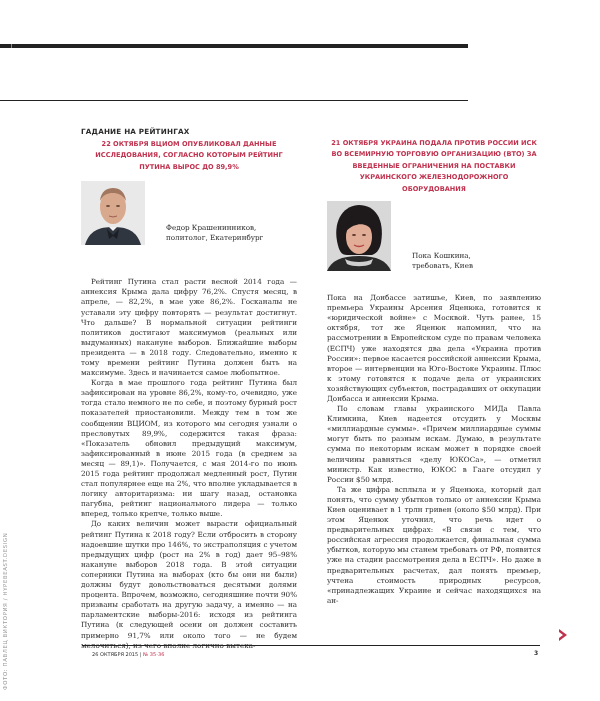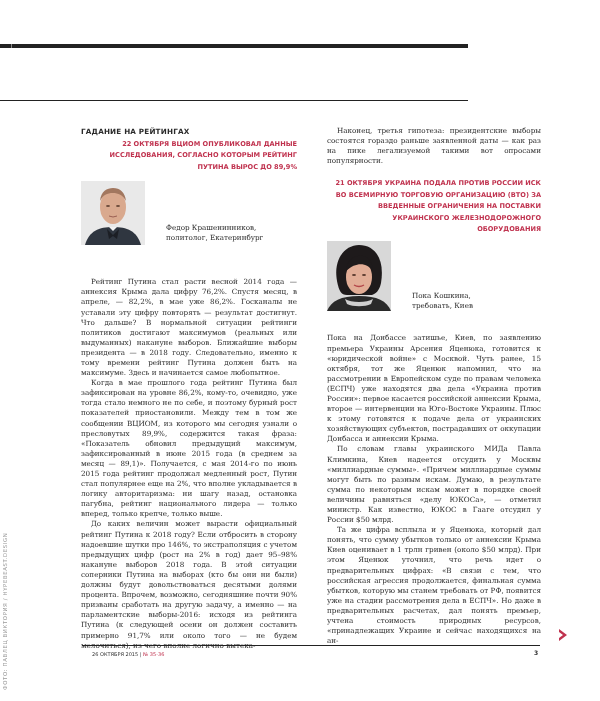--- a/index.html
+++ b/index.html
@@ -5,21 +5,21 @@
   html, body { margin:0; padding:0; }
   body { width:600px; height:701px; background:#ffffff; position:relative; overflow:hidden; font-family:"DejaVu Serif", serif; color:#2a2a2a; }
   .rule-top { position:absolute; left:0; top:44px; width:468px; height:4px; background:#222; }
   .rule-top-notch { position:absolute; left:11px; top:44px; width:1px; height:4px; background:#888; }
   .rule-mid { position:absolute; left:0; top:100px; width:468px; height:1px; background:#222; }
   .rule-bottom { position:absolute; left:82px; top:645px; width:458px; height:1px; background:#222; }
   .col { position:absolute; font-size:7.2px; line-height:10.1px; text-align:justify; }
   .col-left { left:81px; top:127px; width:216px; }
   .col-right { left:327px; top:126px; width:214px; }
   .kicker { font-family:"DejaVu Sans", sans-serif; font-size:7.2px; font-weight:bold; letter-spacing:0.2px; color:#2b2b2b; text-transform:uppercase; line-height:10px; margin-bottom:2px; }
-  .lead { font-family:"DejaVu Sans", sans-serif; font-size:6.6px; font-weight:bold; color:#c0334f; text-transform:uppercase; line-height:11.4px; text-align:right; }
+  .lead { font-family:"DejaVu Sans", sans-serif; font-size:6.6px; font-weight:bold; color:#c0334f; text-transform:uppercase; line-height:11.4px; text-align:center; }
   .author-block { position:relative; height:96px; margin-top:8px; }
   .photo { position:absolute; left:0; top:0; width:64px; height:64px; background:#e6e6e6; overflow:hidden; }
   .photo-r { width:64px; height:70px; }
   .author-text { position:absolute; left:85px; top:42px; font-size:7.2px; line-height:10px; text-align:left; }
   .author-role { }
   .col p { margin:0; text-indent:10px; }
   .col p.noindent { text-indent:0; }
   .side-credit { position:absolute; left:2px; top:560px; width:10px; height:130px; }
   .side-credit span { position:absolute; left:0; top:0; transform-origin:0 0; transform:translate(0,130px) rotate(-90deg); font-family:"DejaVu Sans", sans-serif; font-size:5.4px; letter-spacing:0.6px; color:#9a9a9a; white-space:nowrap; }
   .footer-left { position:absolute; left:92px; top:651px; font-family:"DejaVu Sans", sans-serif; font-size:5px; color:#333; }
@@ -59,21 +59,20 @@
       <div>Федор Крашенинников,</div>
       <div class="author-role">политолог, Екатеринбург</div>
     </div>
   </div>
   <p>Рейтинг Путина стал расти весной 2014 года — аннексия Крыма дала цифру 76,2%. Спустя месяц, в апреле, — 82,2%, в мае уже 86,2%. Госканалы не уставали эту цифру повторять — результат достигнут. Что дальше? В нормальной ситуации рейтинги политиков достигают максимумов (реальных или выдуманных) накануне выборов. Ближайшие выборы президента — в 2018 году. Следовательно, именно к тому времени рейтинг Путина должен быть на максимуме. Здесь и начинается самое любопытное.</p>
   <p>Когда в мае прошлого года рейтинг Путина был зафиксирован на уровне 86,2%, кому-то, очевидно, уже тогда стало немного не по себе, и поэтому бурный рост показателей приостановили. Между тем в том же сообщении ВЦИОМ, из которого мы сегодня узнали о пресловутых 89,9%, содержится такая фраза: «Показатель обновил предыдущий максимум, зафиксированный в июне 2015 года (в среднем за месяц — 89,1)». Получается, с мая 2014-го по июнь 2015 года рейтинг продолжал медленный рост, Путин стал популярнее еще на 2%, что вполне укладывается в логику авторитаризма: ни шагу назад, остановка пагубна, рейтинг национального лидера — только вперед, только крепче, только выше.</p>
   <p>До каких величин может вырасти официальный рейтинг Путина к 2018 году? Если отбросить в сторону надоевшие шутки про 146%, то экстраполяция с учетом предыдущих цифр (рост на 2% в год) дает 95–98% накануне выборов 2018 года. В этой ситуации соперники Путина на выборах (кто бы они ни были) должны будут довольствоваться десятыми долями процента. Впрочем, возможно, сегодняшние почти 90% призваны сработать на другую задачу, а именно — на парламентские выборы-2016: исходя из рейтинга Путина (к следующей осени он должен составить примерно 91,7% или около того — не будем мелочиться), из чего вполне логично вытека-</p>
 </div>
 
 <div class="col col-right">
-  <p>Наконец, третья гипотеза: президентские выборы состоятся гораздо раньше заявленной даты — как раз на пике легализуемой такими вот опросами популярности.</p>
   <div style="height:12px"></div>
   <div class="lead">21 октября Украина подала против России иск во Всемирную торговую организацию (ВТО) за введенные ограничения на поставки украинского железнодорожного оборудования</div>
   <div class="author-block" style="height:92px;margin-top:6px">
     <div class="photo photo-r">
       <svg width="64" height="70" viewBox="0 0 64 70">
         <rect width="64" height="70" fill="#d8d8d8"></rect>
         <path d="M10 40 C6 18 18 4 32 4 C48 4 58 18 54 42 C52 52 46 54 44 54 L20 54 C14 54 12 50 10 40 Z" fill="#1e1a1b"></path>
         <ellipse cx="32" cy="36" rx="13" ry="17" fill="#e2ad96"></ellipse>
         <path d="M19 30 C20 18 28 14 36 15 C42 16 46 22 46 30 C40 22 30 20 19 30 Z" fill="#1e1a1b"></path>
         <ellipse cx="27" cy="34" rx="2" ry="1" fill="#5a3a2e"></ellipse>

